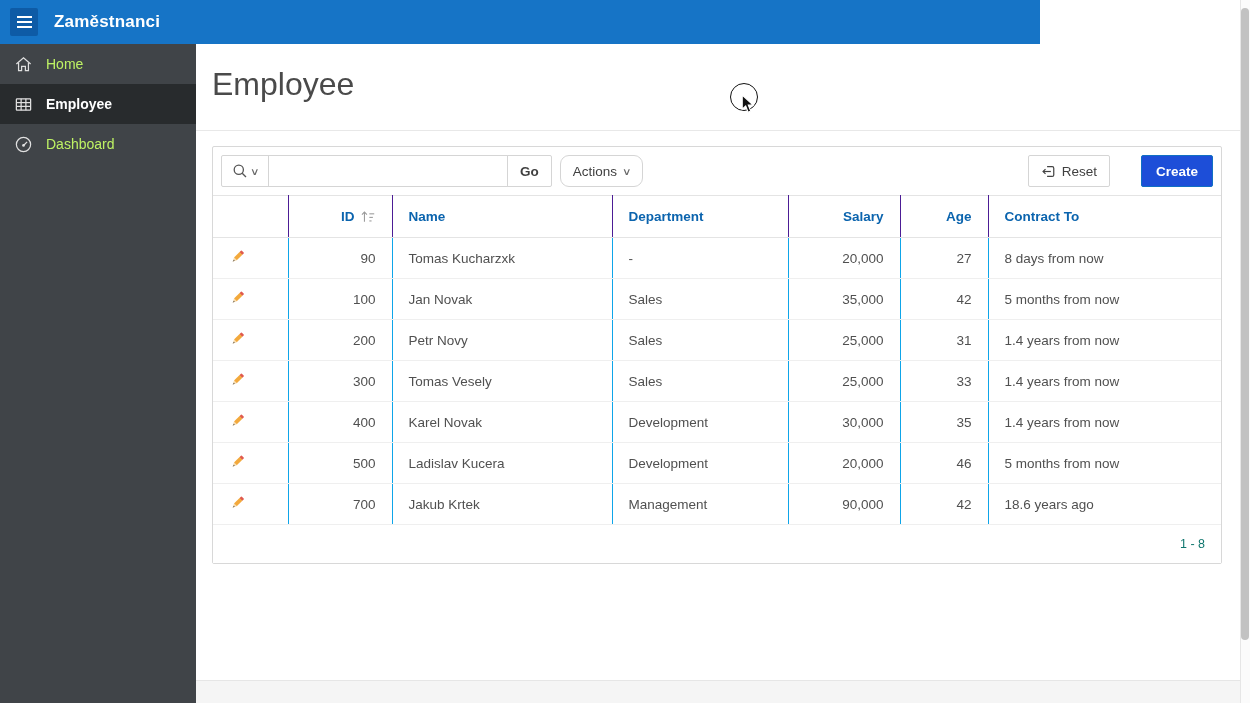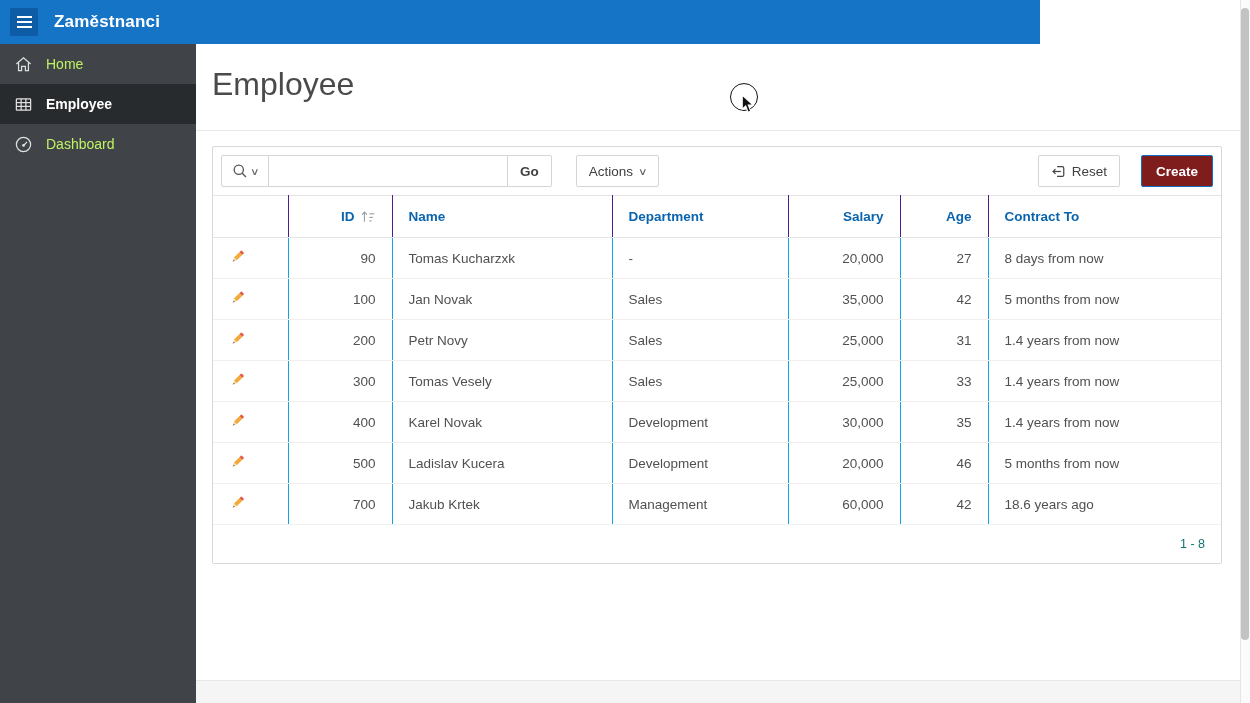--- a/index.html
+++ b/index.html
@@ -68,25 +68,25 @@
   .search-btn {
     width:48px; border-radius:2px 0 0 2px; display:flex;
     align-items:center; justify-content:center; gap:3px; cursor:pointer;
   }
   .search-btn .chev { color:#666; font-size:10px; transform:scaleX(1.3); }
   .search-input {
     width:240px; margin-left:-1px; border-radius:0; padding:0 8px; outline:none;
   }
   .btn { border-radius:2px; padding:0 12px; cursor:pointer; display:flex; align-items:center; gap:6px; }
   .btn-go { margin-left:-1px; border-radius:0 2px 2px 0; font-weight:bold; }
-  .btn-actions { margin-left:24px; }
+  .btn-actions { margin-left:8px;border-radius:9px; }
   .btn-actions .chev { color:#666; font-size:10px; transform:scaleX(1.3); }
-  .toolbar-right { margin-left:auto; display:flex; align-items:flex-end; gap:21px; }
+  .toolbar-right { margin-left:auto; display:flex; align-items:flex-end; gap:31px; }
   .btn-create {
-    background:#7f1d1d; border-color:#1070c4; color:#fff; font-weight:bold; padding:0 14px;
+    background:#1d4ed8; border-color:#1070c4; color:#fff; font-weight:bold; padding:0 14px;
   }
 
   
   table { width:100%; border-collapse:collapse; }
   col.c-edit{width:75px;} col.c-id{width:104px;} col.c-name{width:220px;}
   col.c-dept{width:176px;} col.c-sal{width:112px;} col.c-age{width:88px;}
   th {
     font-size:13.5px; color:#0b64ae; font-weight:bold; text-align:left;
     padding:13px 16px; border-top:1px solid #e4e4e4; border-bottom:1px solid #e4e4e4;
     border-right:1px solid #4c1d95; background:#fff; cursor:pointer;
@@ -341,21 +341,21 @@
   <svg width="17" height="17" viewBox="0 0 20 20" style="transform:rotate(45deg);">
     <rect x="8" y="1.5" width="4.6" height="3.4" rx="0.8" fill="#e05a4e"></rect>
     <rect x="8" y="4.6" width="4.6" height="9.2" fill="#f3a93c"></rect>
     <path d="M8 13.8 h4.6 L10.3 18.4 Z" fill="#f7d9a8"></path>
     <path d="M9.6 15.6 L11 15.6 L10.3 18.4 Z" fill="#4a4a4a"></path>
   </svg>
 </td>
             <td class="num">700</td>
             <td class="">Jakub Krtek</td>
             <td class="">Management</td>
-            <td class="num">60,000</td>
+            <td class="num">90,000</td>
             <td class="num">42</td>
             <td class="">18.6 years ago</td>
           </tr>
         </tbody>
       <tfoot>
         <tr class="pag-row">
           <td colspan="7">1 - 8</td>
         </tr>
       </tfoot>
     </table>

